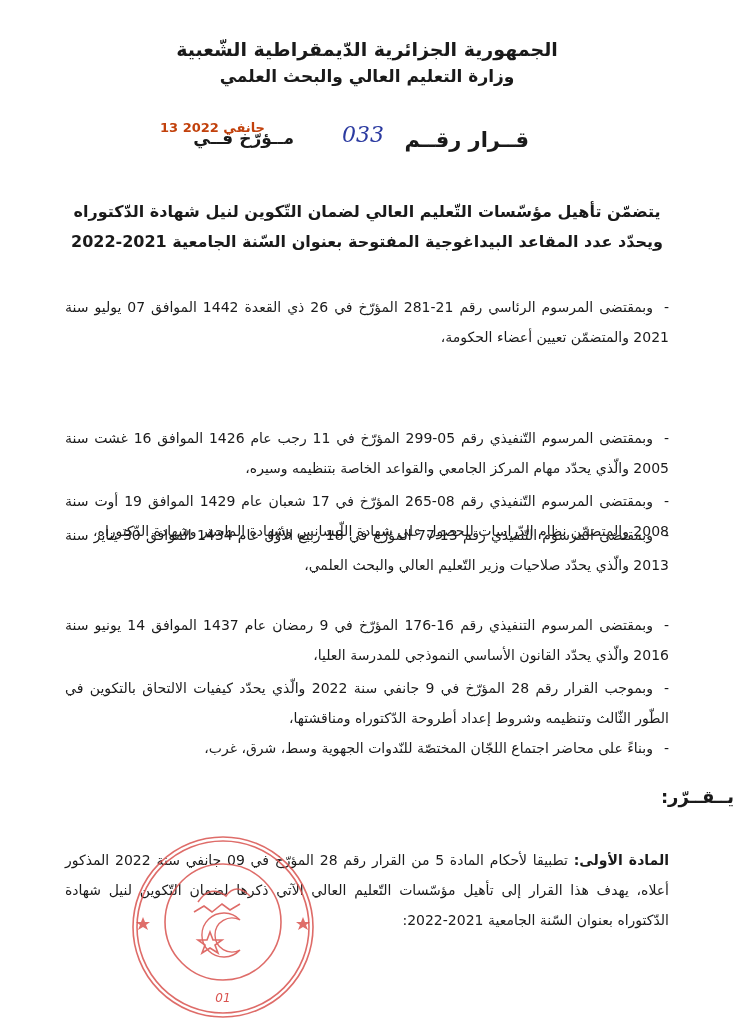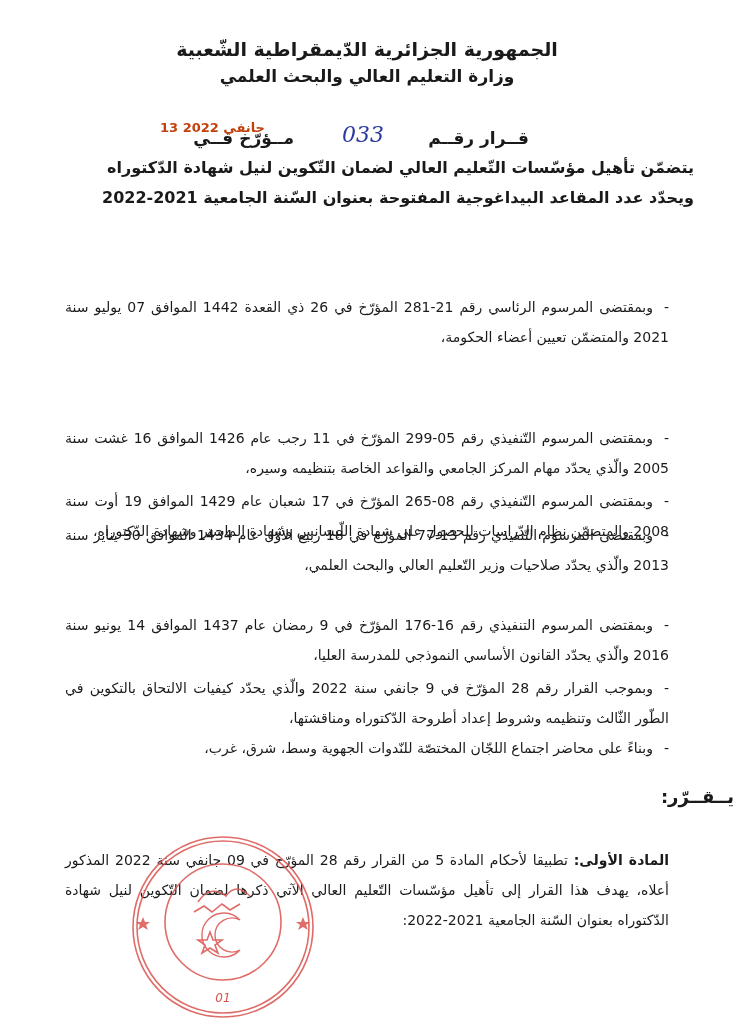--- a/index.html
+++ b/index.html
@@ -3,25 +3,25 @@
 <meta charset="utf-8">
 <style>
   html, body { margin:0; padding:0; background:#ffffff; }
   body { width:734px; height:1024px; position:relative; overflow:hidden;
          font-family:"DejaVu Sans", sans-serif; color:#1a1a1a; direction:rtl; }
   .page { position:absolute; inset:0; }
   .hdr { position:absolute; left:0; right:0; text-align:center; font-weight:bold; }
   .hdr1 { top:38px; font-size:19px; letter-spacing:0.5px; }
   .hdr2 { top:66px; font-size:17px; letter-spacing:1px; }
   .decree-line { position:absolute; top:128px; left:0; right:0; height:26px; }
-  .decree-label { position:absolute; right:205px; top:0; font-weight:bold; font-size:17px; letter-spacing:2px; }
+  .decree-label { position:absolute; right:205px; top:0; font-weight:bold; font-size:21px; letter-spacing:2px; }
   .decree-num { position:absolute; right:350px; top:-6px; font-family:"DejaVu Serif", serif; font-style:italic; color:#2b3aa0; font-size:22px; }
   .decree-dated { position:absolute; right:440px; top:0; font-weight:bold; font-size:17px; letter-spacing:2px; }
   .decree-date { position:absolute; left:160px; top:-8px; color:#c2410c; font-size:13px; font-weight:bold; direction:ltr; }
-  .subj { position:absolute; left:40px; right:40px; font-weight:bold; font-size:16px; letter-spacing:0.6px; }
+  .subj { position:absolute; left:40px; right:40px; text-align:center; font-weight:bold; font-size:16px; letter-spacing:0.6px;margin-top:44px; }
   .subj1 { top:158px; }
   .subj2 { top:188px; }
   .minister { position:absolute; top:257px; right:65px; font-weight:bold; font-size:15px; }
   .item { position:absolute; right:65px; left:65px; font-size:14px; line-height:30px; text-align:justify; text-align-last:right; }
   .item .dash { display:inline-block; width:16px; }
   .decides { position:absolute; top:786px; left:0; right:0; font-weight:bold; font-size:18px; letter-spacing:3px; }
   .article { position:absolute; top:845px; right:65px; left:65px; font-size:14px; line-height:30px; text-align:justify; text-align-last:right; }
   .article b { font-weight:bold; }
   .stamp { position:absolute; left:128px; top:832px; width:190px; height:190px; }
 </style>

